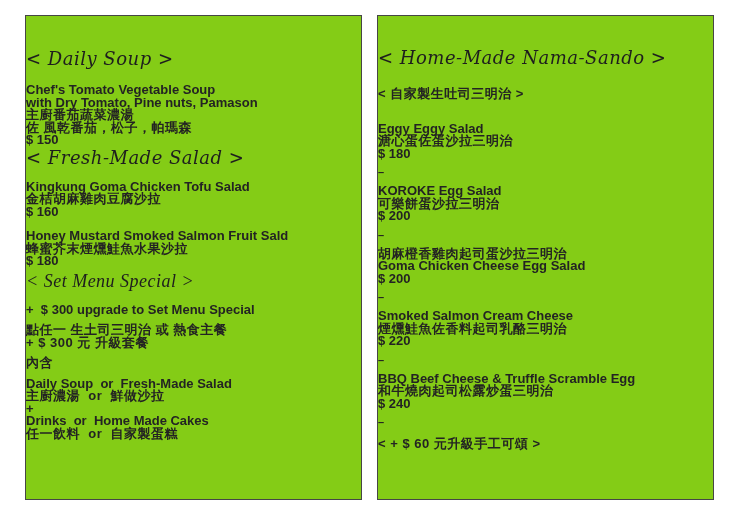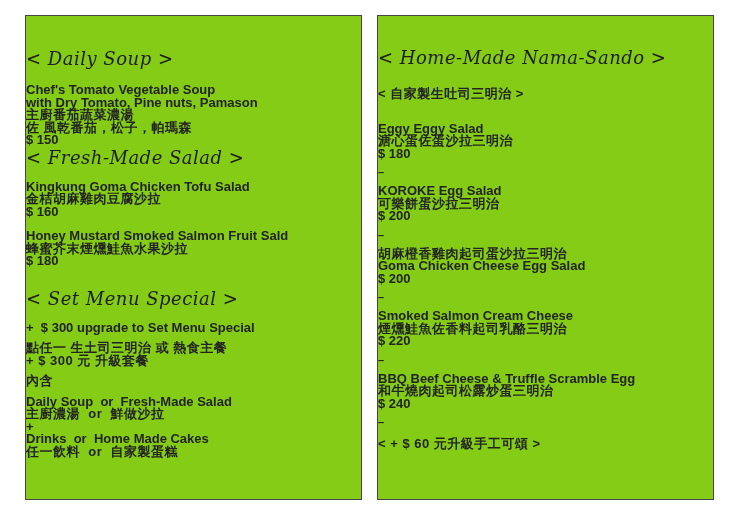--- a/index.html
+++ b/index.html
@@ -27,21 +27,21 @@
     font-family:"DejaVu Serif", serif;
     font-style:italic;
     font-weight:normal;
     font-size:18px;
     line-height:22px;
     letter-spacing:0.5px;
     color:#1e1e1e;
   }
   .h-daily      { margin-top:32px; }
   .h-salad      { }
-  .h-setmenu    { margin-top:20px; }
+  .h-setmenu    { margin-top:2px;font-family:Liberation Serif, serif; }
   .h-namasando  { margin-top:31px; }
 
   .txt {
     font-weight:bold;
     font-size:13px;
     line-height:12.5px;
     white-space:pre-wrap;
     color:#232323;
   }
   .zh { letter-spacing:0.5px; }

